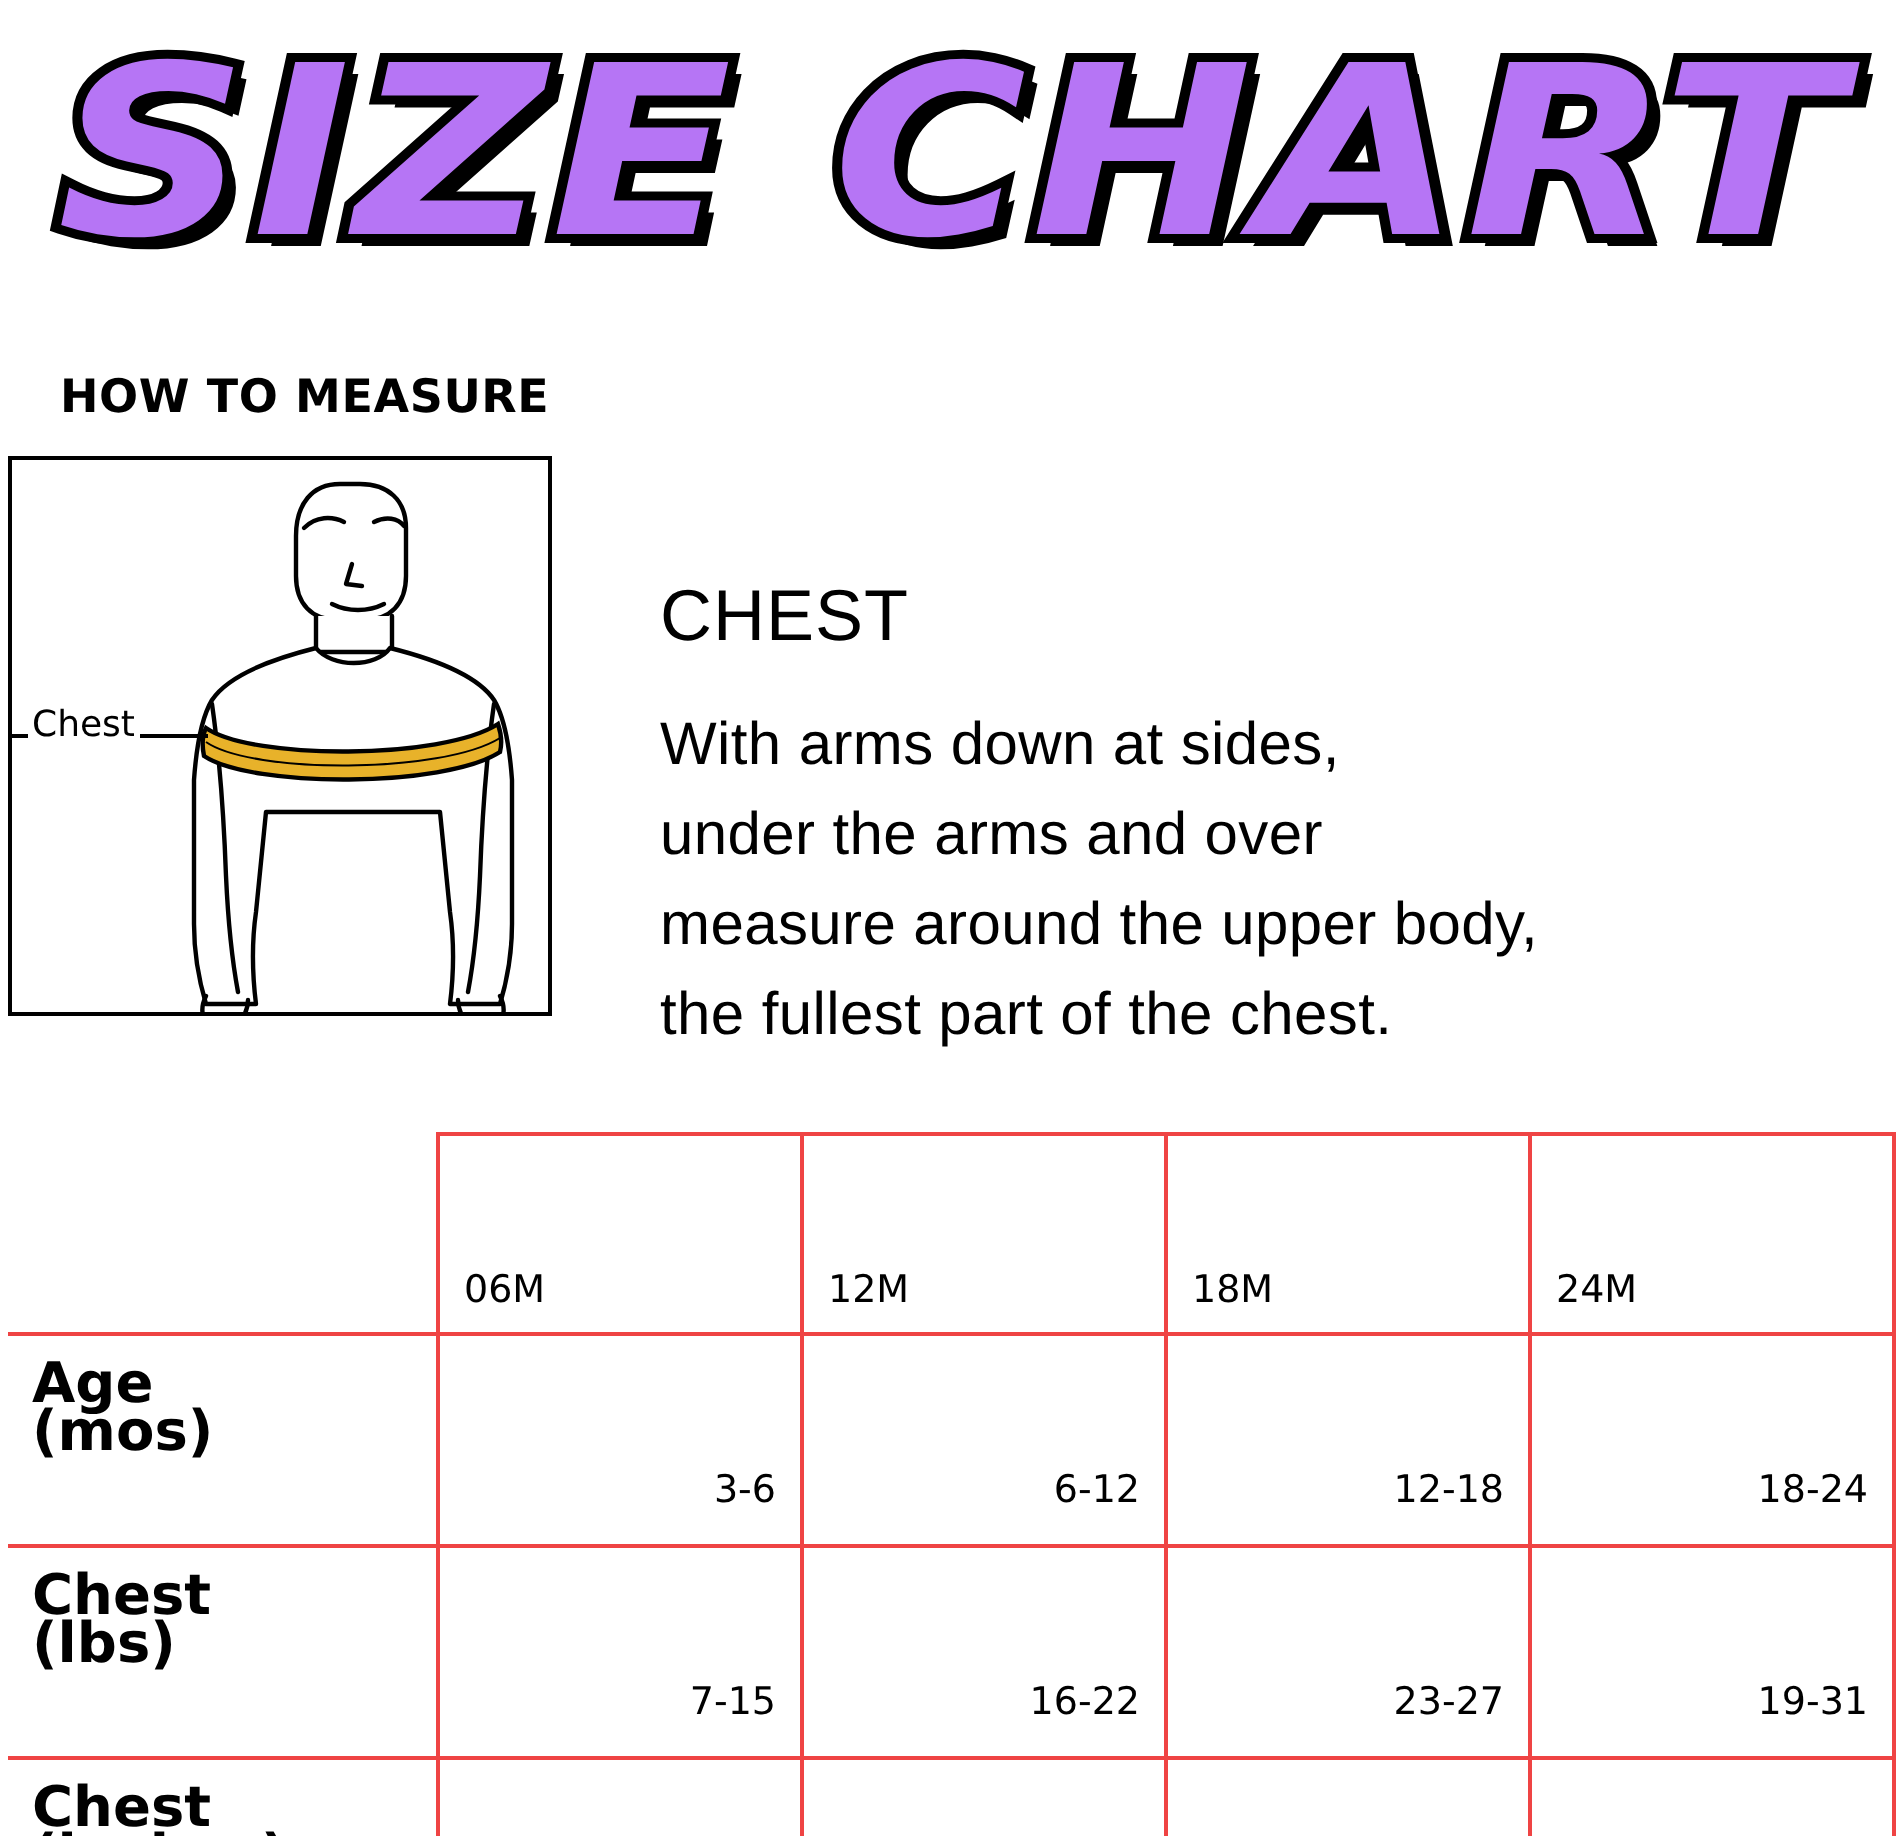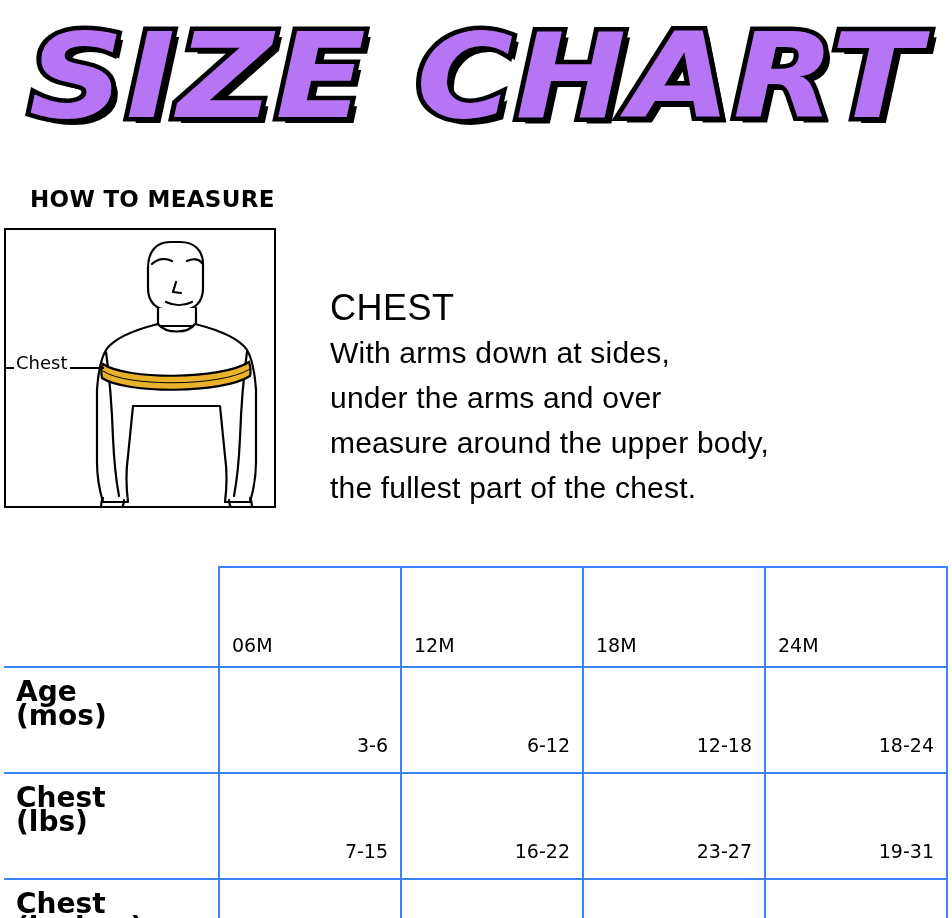--- a/index.html
+++ b/index.html
@@ -86,39 +86,39 @@
     top: 286px;
     width: 615px;
   }
   .desc-title {
     font-family: "Liberation Sans", sans-serif;
     font-size: 36px;
     line-height: 44px;
     letter-spacing: 0.5px;
   }
   .desc-body {
-    margin-top: 0;
+    margin-top: 20px;
     font-family: "Liberation Sans", sans-serif;
     font-size: 30px;
     line-height: 45px;
     letter-spacing: 0.2px;
   }
   .desc-body div { white-space: nowrap; }
 
   
   .size-table {
     position: absolute;
     left: 4px;
     top: 566px;
     width: 944px;
     border-collapse: collapse;
     table-layout: fixed;
   }
   .size-table td {
-    border: 2px solid #3b82f6;
+    border: 2px solid #ef4444;
     height: 88px;
     vertical-align: middle;
     padding: 0 12px;
     font-family: "DejaVu Sans", sans-serif;
     font-size: 19px;
   }
   .size-table td.corner {
     border-left: none;
     border-top: none;
     width: 190px;

